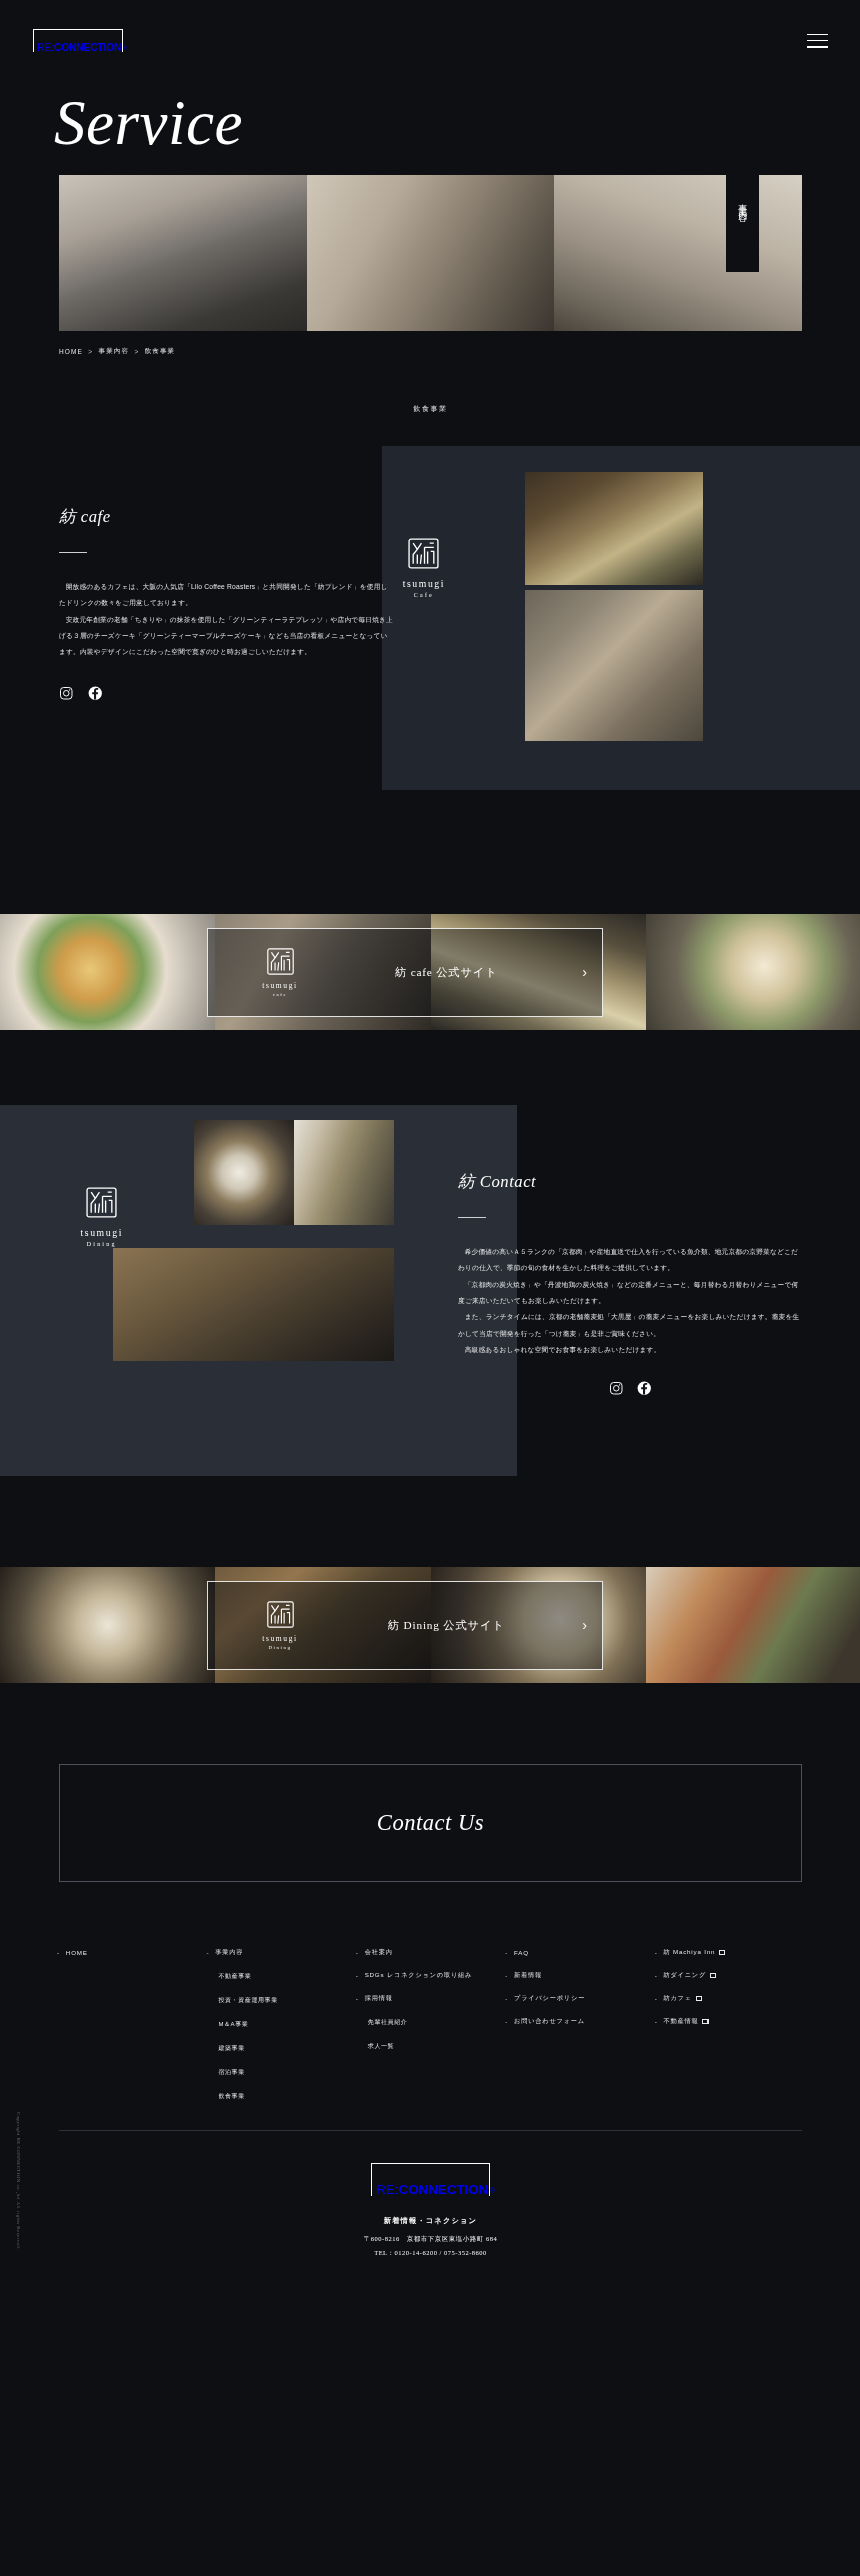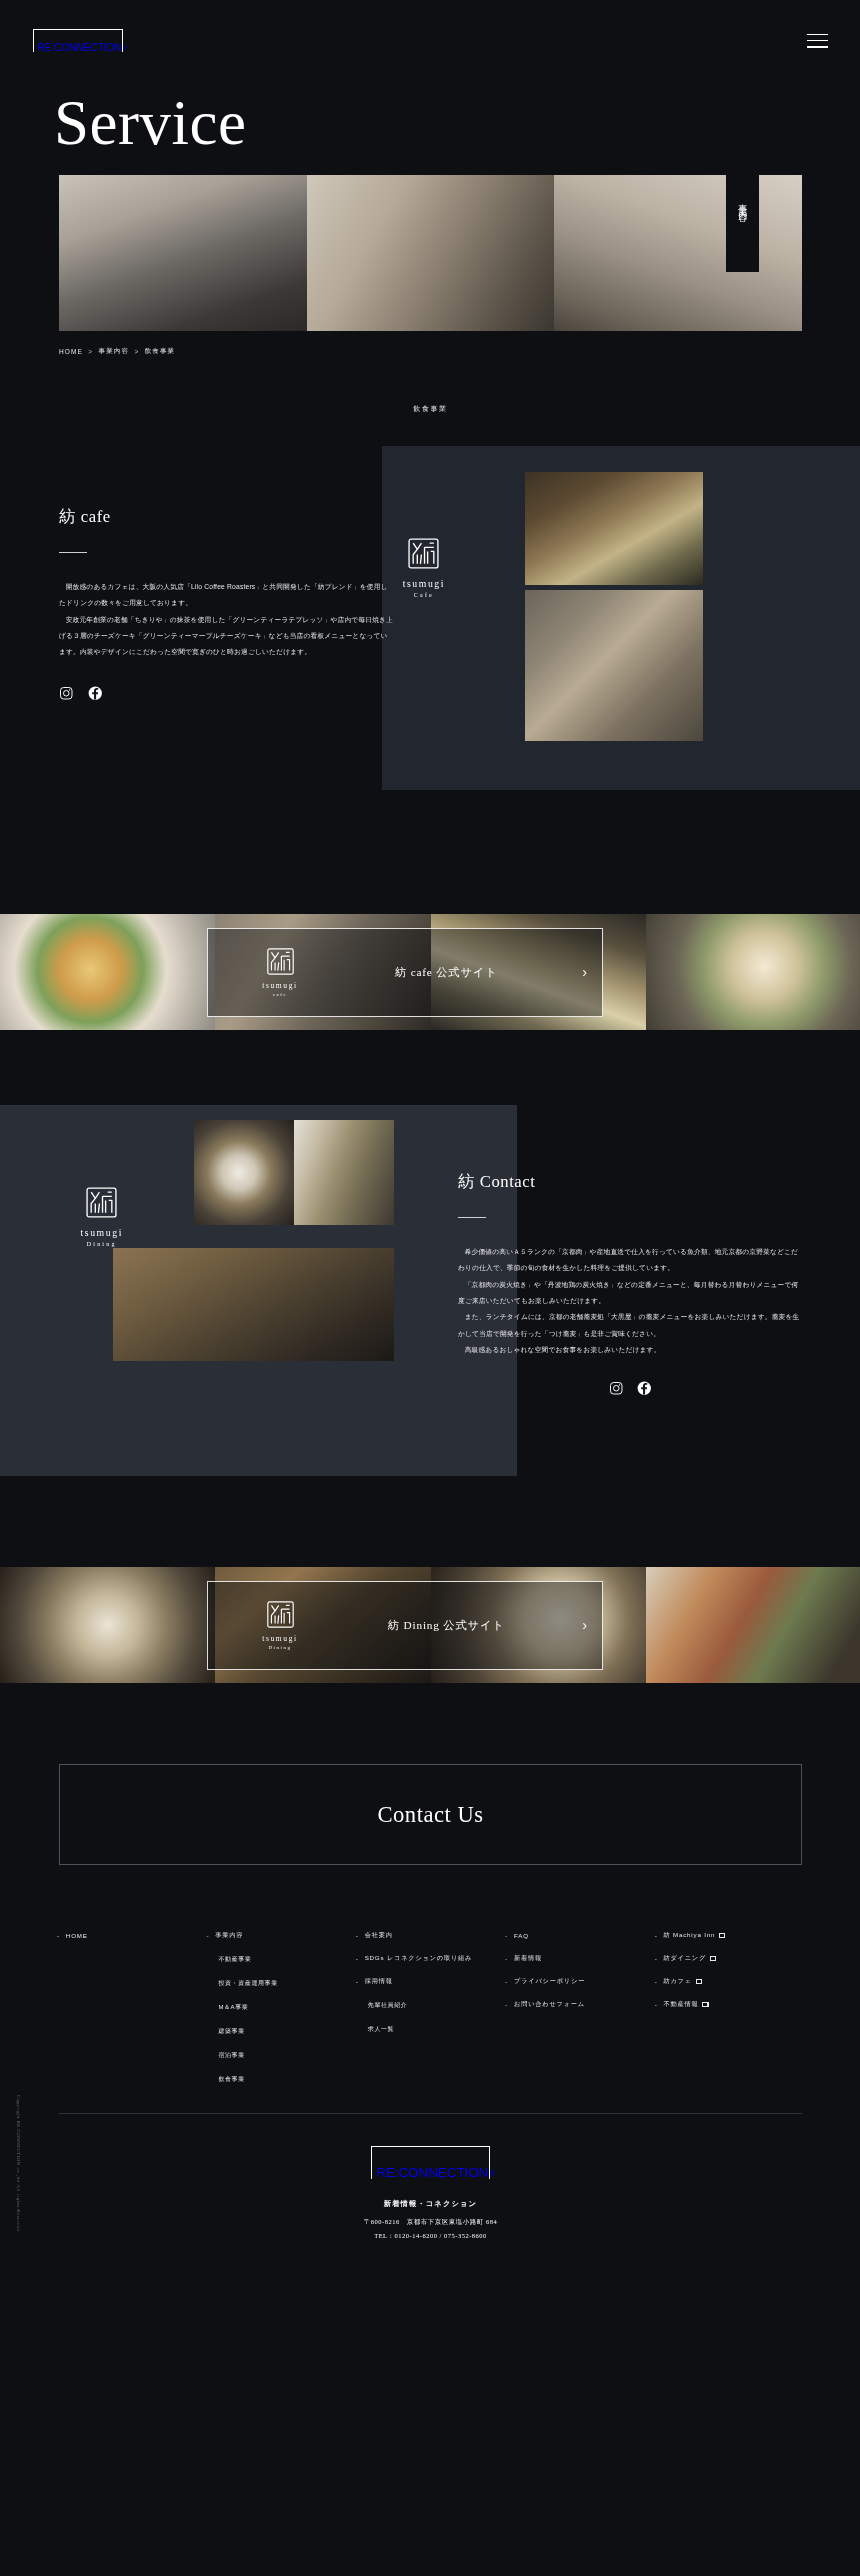--- a/index.html
+++ b/index.html
@@ -15,21 +15,21 @@
   *{box-sizing:border-box;margin:0;padding:0;}
   html,body{background:var(--bg);}
   body{
     width:861px;
     font-family:"Liberation Sans","DejaVu Sans",sans-serif;
     color:var(--txt);
     -webkit-font-smoothing:antialiased;
     overflow-x:hidden;
     position:relative;
   }
-  .serif{font-family:"Liberation Serif","DejaVu Serif",serif;}
+  .serif{font-family:"Liberation Serif","DejaVu Serif",serif;font-style:italic;}
 
   
   .site-header{
     height:81px;
     display:flex;align-items:center;justify-content:space-between;
     padding:0 33px;
     position:relative;z-index:40;
   }
   .logo-mark{
     position:relative;
@@ -42,21 +42,21 @@
     height:22.6px;width:90px;
     position:relative;
     display:flex;align-items:flex-end;
   }
   .logo-text{
     position:absolute;left:3.2px;bottom:-1.1px;
     font-size:10.2px;letter-spacing:-0.1px;white-space:nowrap;
     font-family:"Liberation Sans",sans-serif;
   }
   .logo-text .lt-thin{font-weight:400;}
-  .logo-text .lt-bold{font-weight:400;}
+  .logo-text .lt-bold{font-weight:700;}
   .logo-reg{
     font-size:5.4px;margin-left:1.6px;vertical-align:1.1px;
   }
   .hamburger{
     width:21.5px;height:14px;
     display:flex;flex-direction:column;justify-content:space-between;
     cursor:pointer;
   }
   .hamburger span{display:block;height:1.1px;background:#fff;width:100%;}
   .hamburger span:nth-child(2){width:100%;}
@@ -262,21 +262,21 @@
   .dining .biz-text{
     width:344px;margin-left:auto;padding-top:65px;
   }
 
   
   .contact-wrap{
     padding:81px 59px 0;
   }
   .contact-box{
     border:0.5px solid #4c515a;
-    height:101px;
+    height:118px;
     display:flex;align-items:center;justify-content:center;
   }
   .contact-box .c-en{
     font-size:22.6px;letter-spacing:0.5px;font-weight:400;
   }
 
   
   .footer{
     margin-top:65px;
     padding:0 0 0 0;

